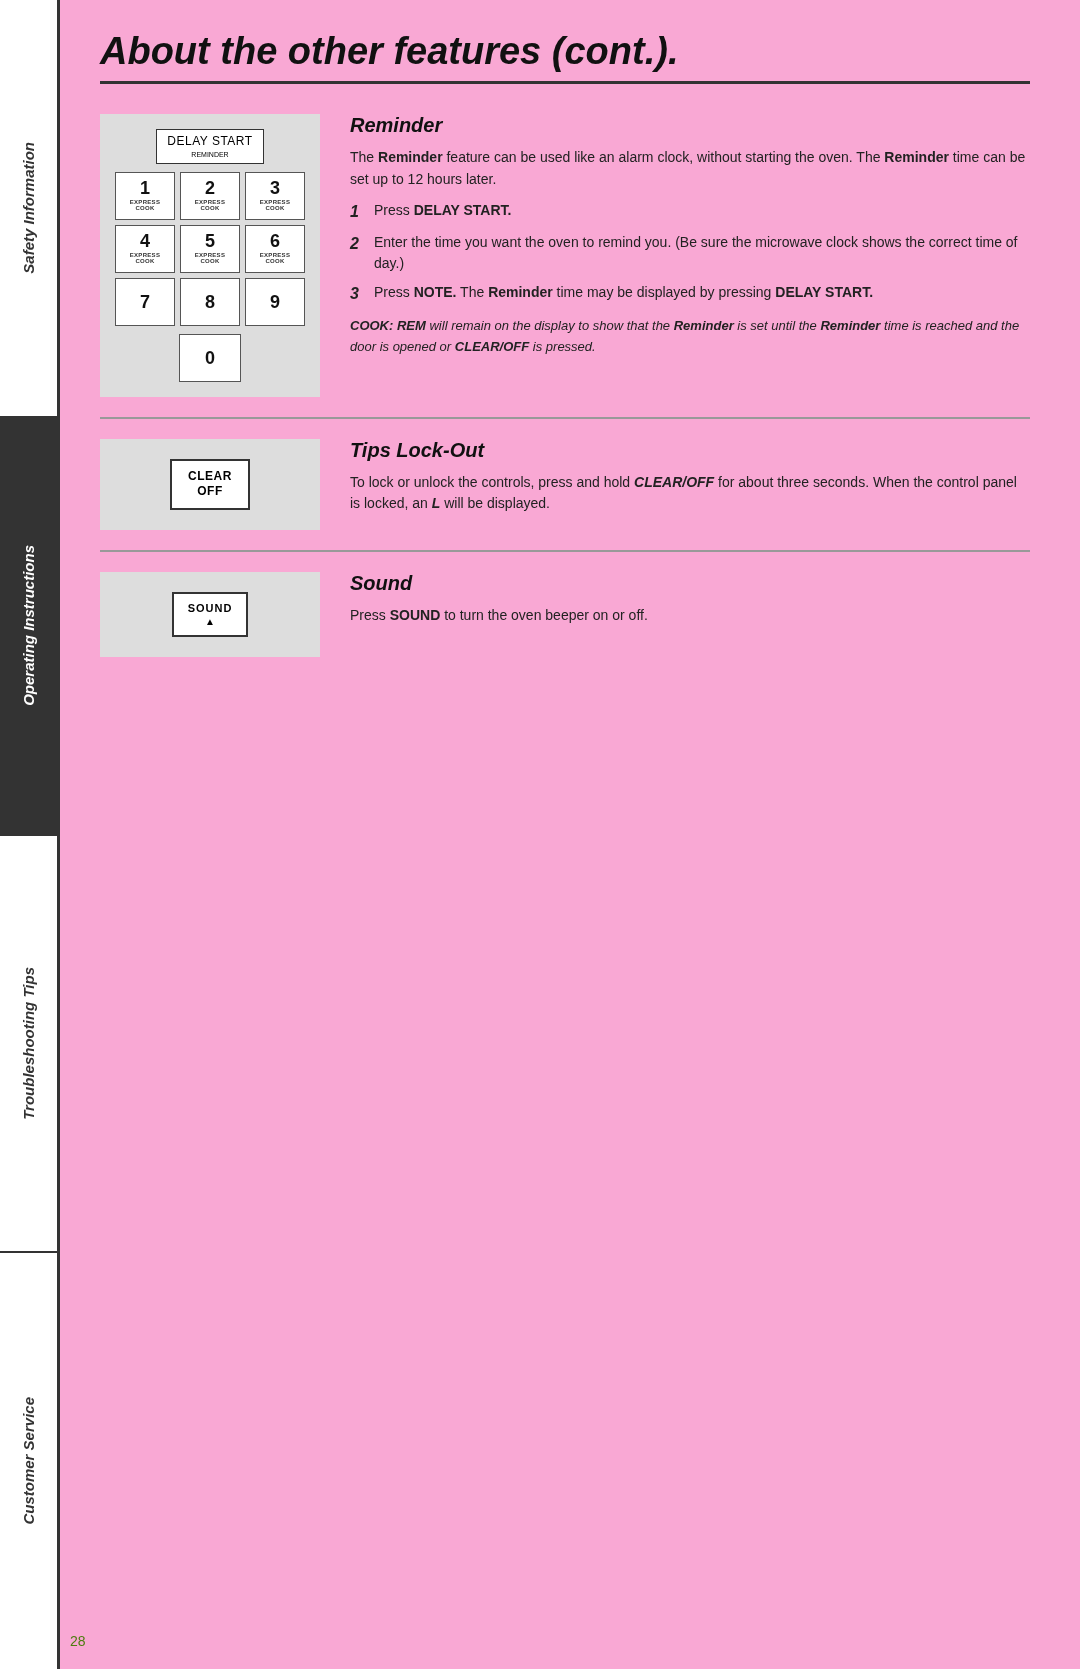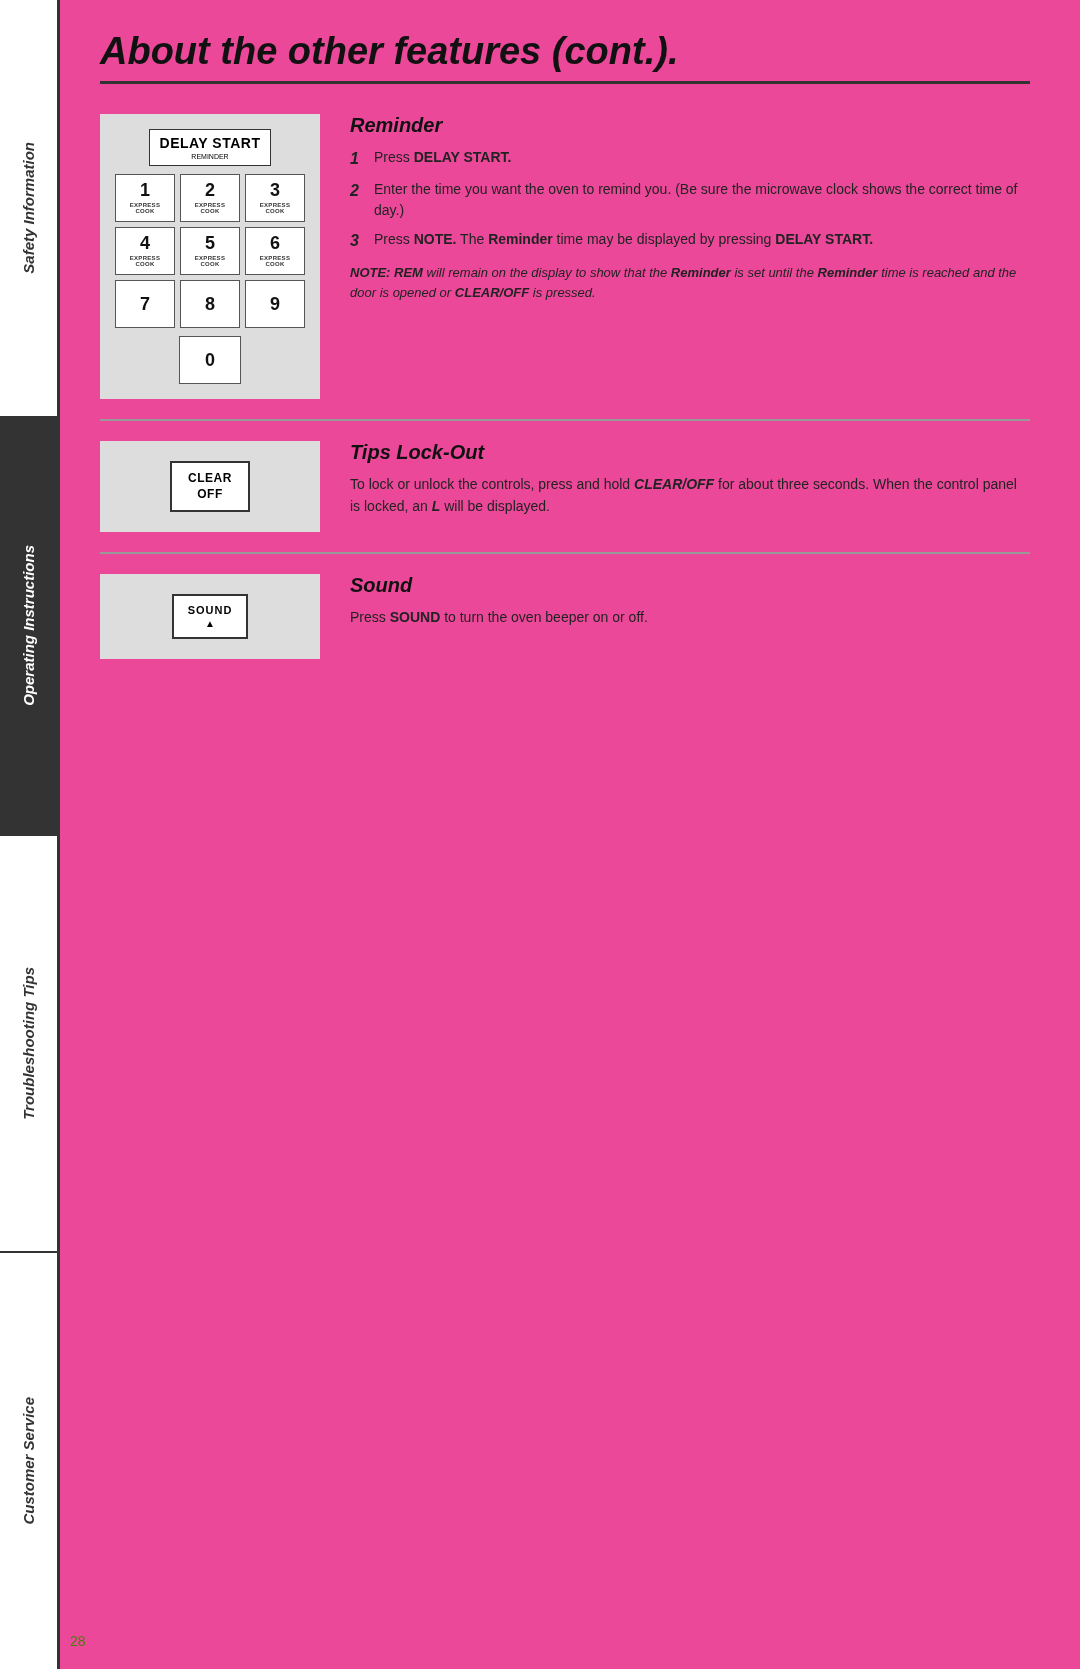--- a/index.html
+++ b/index.html
@@ -49,21 +49,21 @@
     }
 
     .sidebar-section.dark {
       background: #333;
     }
 
     
     .main-content {
       flex: 1;
       padding: 30px 50px 40px 40px;
-      background: #ec4899;
+      background: #f9a8d4;
     }
 
     
     .page-title {
       font-size: 38px;
       font-weight: bold;
       font-style: italic;
       color: #111;
       margin-bottom: 10px;
       border-bottom: 3px solid #333;
@@ -98,22 +98,22 @@
       border: 1.5px solid #333;
       padding: 4px 10px;
       font-size: 9px;
       font-weight: bold;
       text-align: center;
       background: #fff;
       line-height: 1.3;
     }
 
     .delay-start-btn .main-text {
-      font-size: 14px;
-      font-weight: bold;
+      font-size: 12px;
+      font-weight: normal;
       letter-spacing: 0.5px;
     }
 
     .delay-start-btn .sub-text {
       font-size: 7px;
       font-weight: normal;
     }
 
     .keypad-grid {
       display: grid;
@@ -372,36 +372,39 @@
 
       <div class="zero-row">
         <div class="key-btn zero no-label">
           <span class="key-number">0</span>
         </div>
       </div>
     </div>
 
     <div class="section-content">
       <h2 class="section-heading">Reminder</h2>
+      <p class="section-text">
+        The <b>Reminder</b> feature can be used like an alarm clock, without starting the oven. The <b>Reminder</b> time can be set up to 12 hours later.
+      </p>
       <ul class="step-list">
         <li class="step-item">
           <span class="step-num">1</span>
           <span class="step-content">Press <b>DELAY START.</b></span>
         </li>
         <li class="step-item">
           <span class="step-num">2</span>
           <span class="step-content">Enter the time you want the oven to remind you. (Be sure the microwave clock shows the correct time of day.)</span>
         </li>
         <li class="step-item">
           <span class="step-num">3</span>
           <span class="step-content">Press <b>NOTE.</b> The <b>Reminder</b> time may be displayed by pressing <b>DELAY START.</b></span>
         </li>
       </ul>
       <p class="note-text">
-        <b>NOTE: REM</b> <i>will remain on the display to show that the</i> <b><i>Reminder</i></b> <i>is set until the</i> <b><i>Reminder</i></b> <i>time is reached and the door is opened or</i> <b><i>CLEAR/OFF</i></b> <i>is pressed.</i>
+        <b>COOK: REM</b> <i>will remain on the display to show that the</i> <b><i>Reminder</i></b> <i>is set until the</i> <b><i>Reminder</i></b> <i>time is reached and the door is opened or</i> <b><i>CLEAR/OFF</i></b> <i>is pressed.</i>
       </p>
     </div>
   </div>
 
   <div class="section-block">
 
     <div class="clear-off-container">
       <div class="clear-off-btn">
         <span class="btn-text">CLEAR</span>
         <span class="btn-text">OFF</span>

